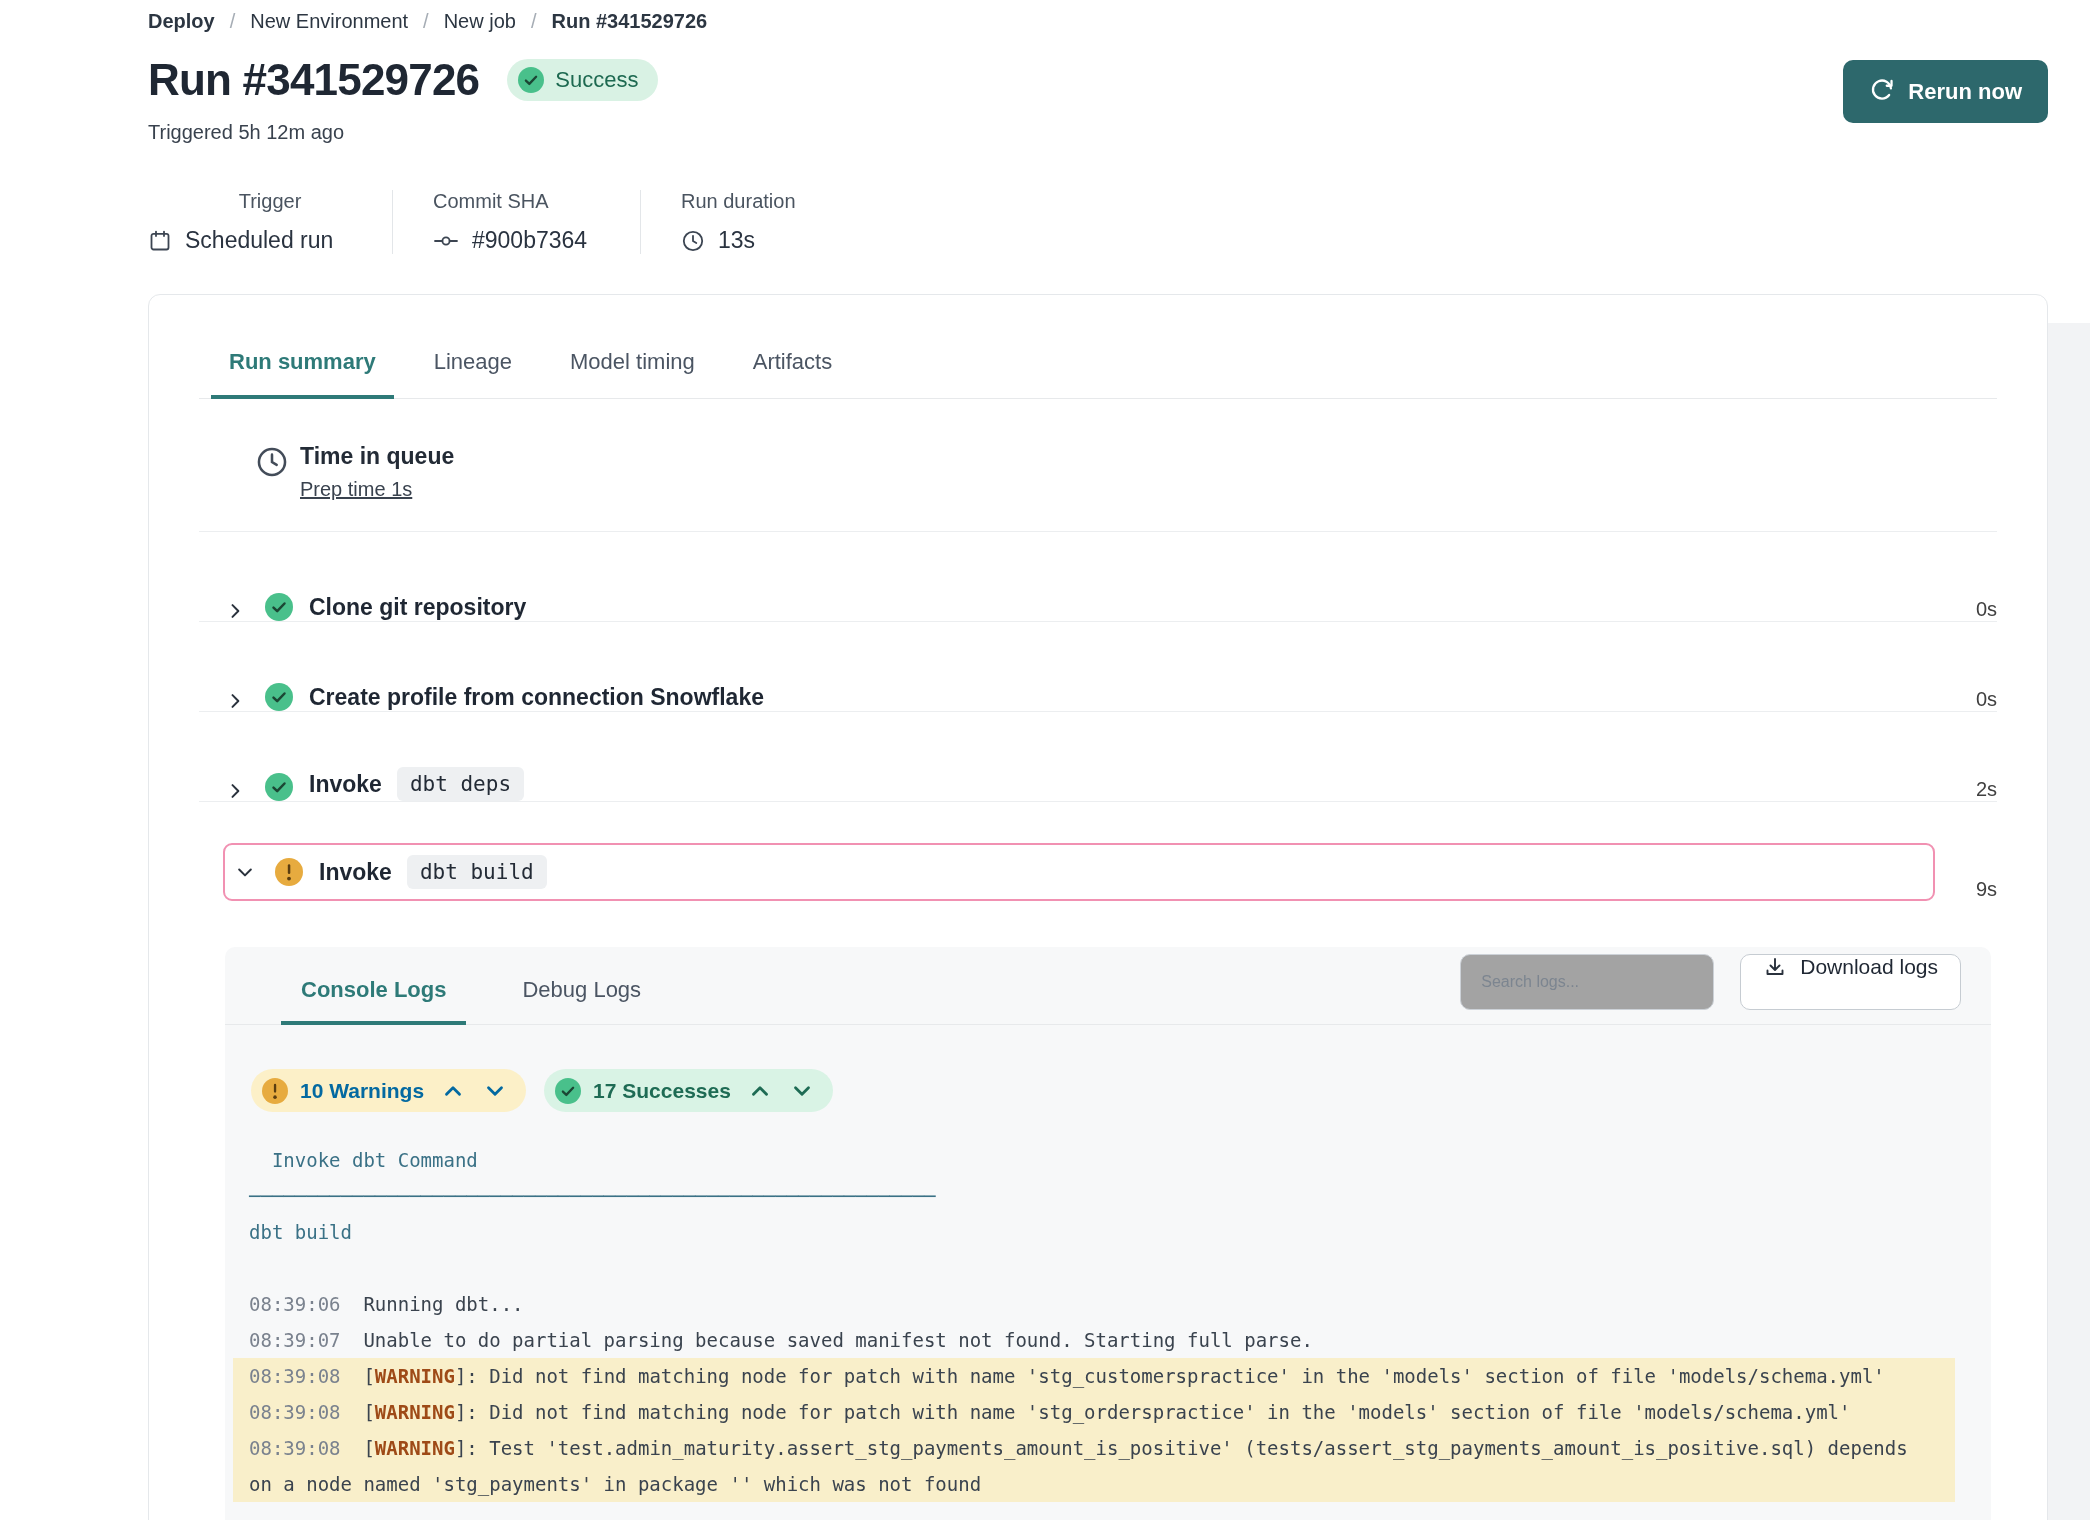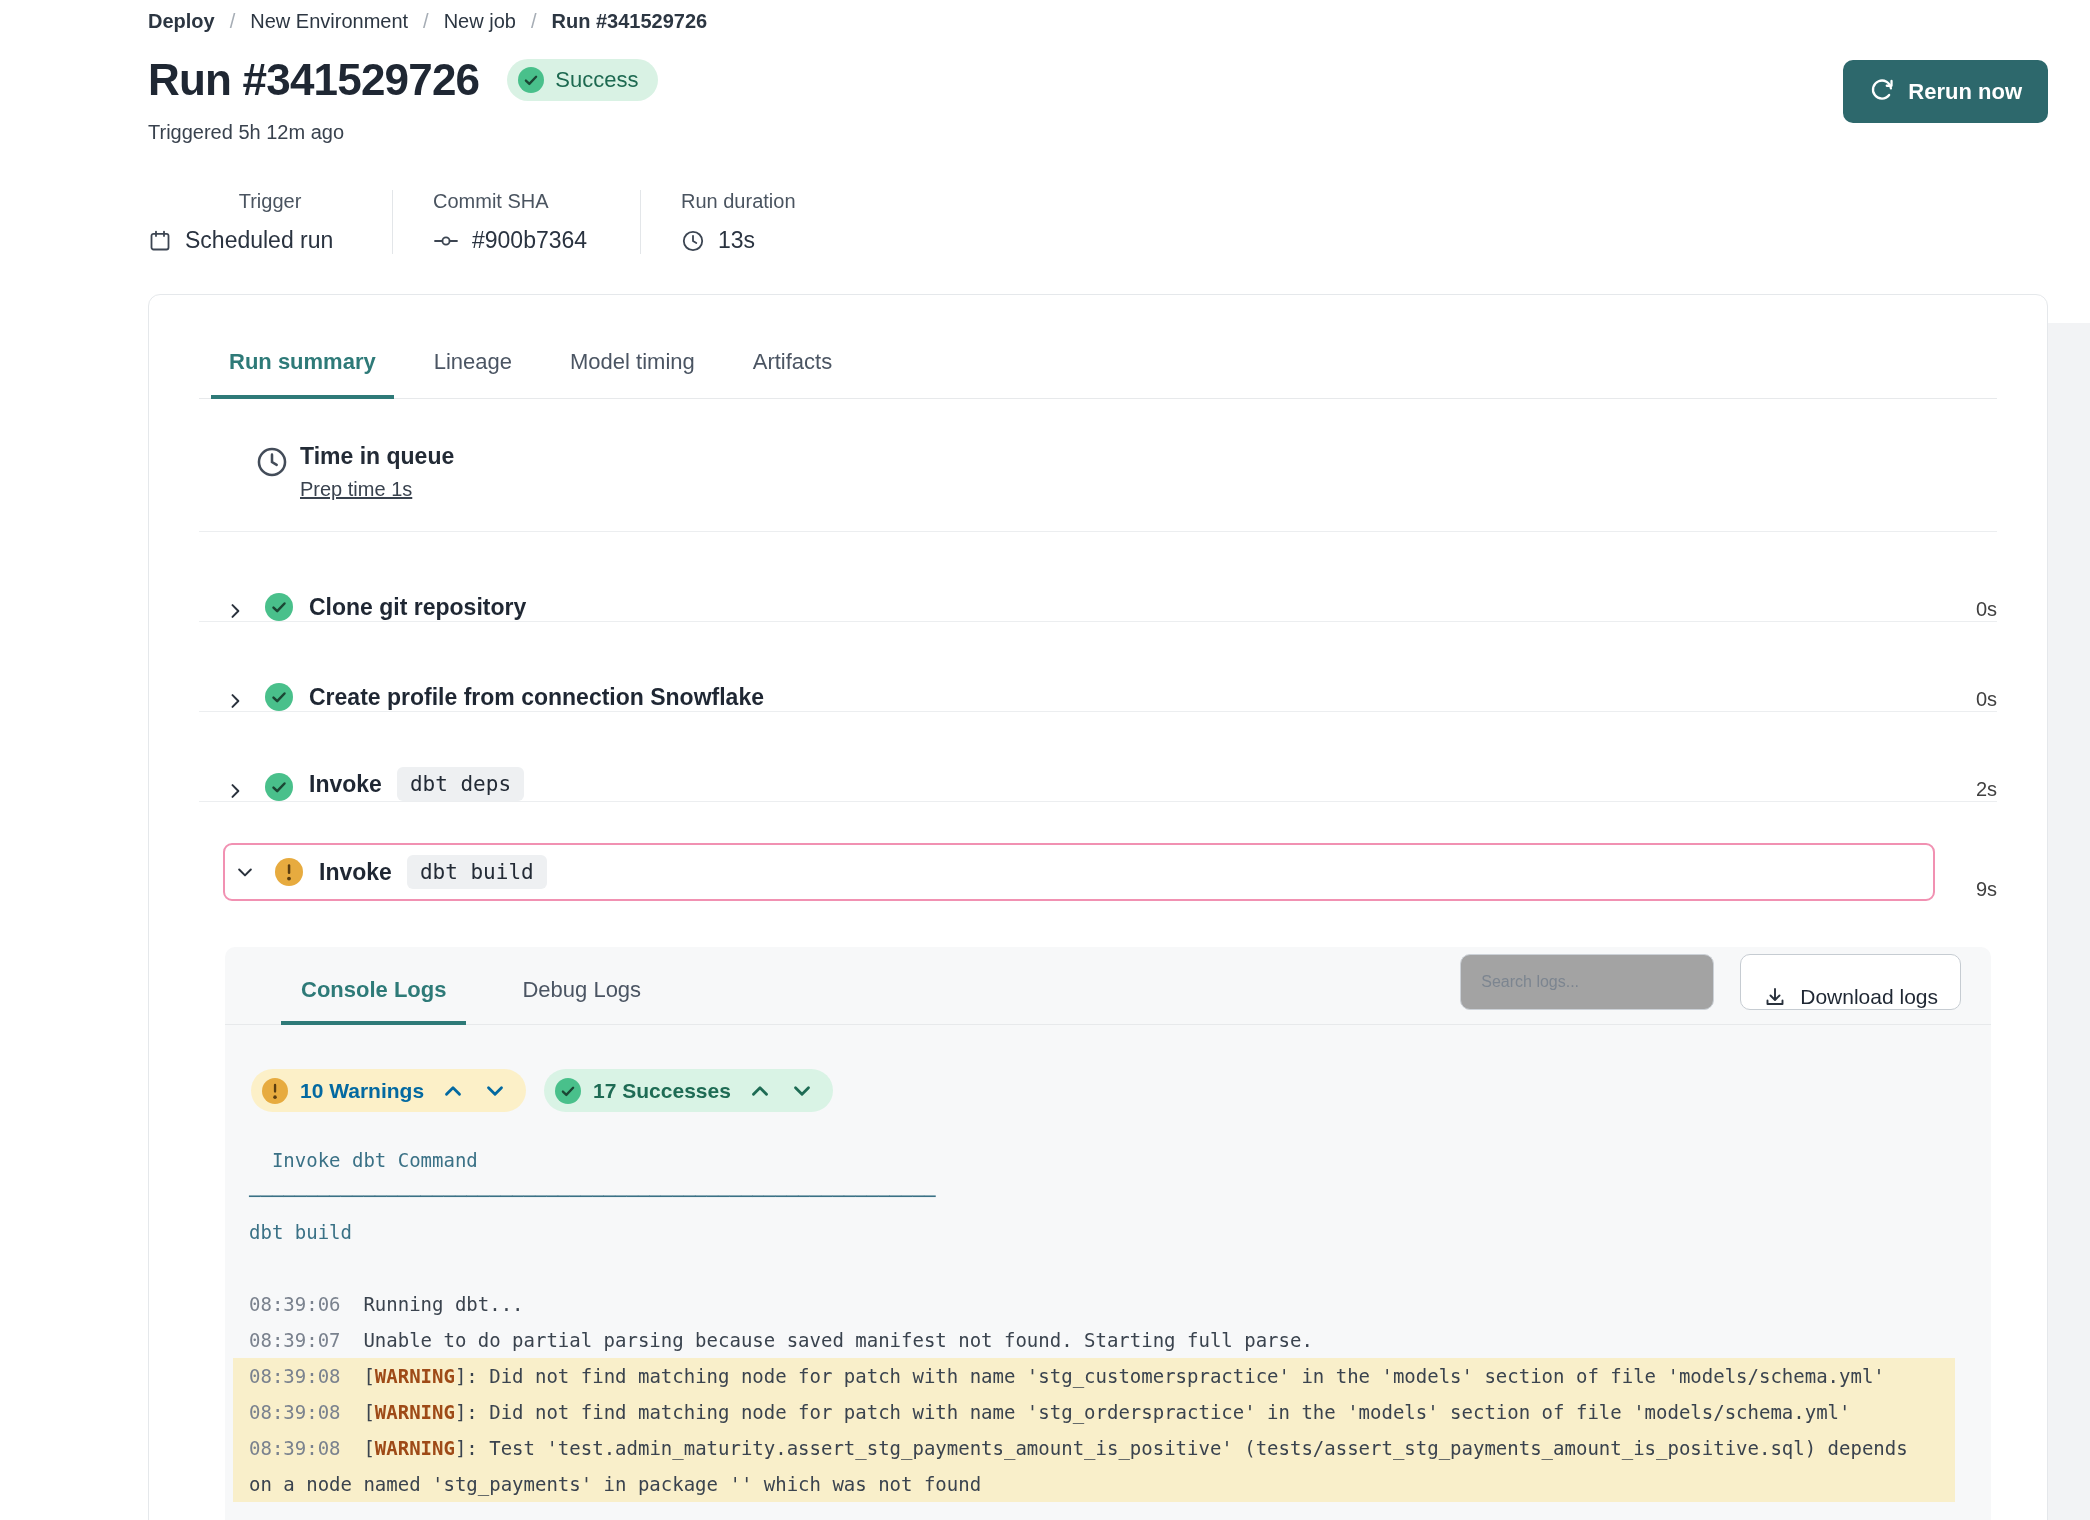--- a/index.html
+++ b/index.html
@@ -70,21 +70,21 @@
   .console-panel{ margin:46px 0 0 26px; width:1766px; background:#f7f8f9; border-radius:10px; padding-bottom:120px; }
   .console-header{ display:flex; align-items:flex-end; padding:0 30px 0 56px; border-bottom:1px solid #e7e9eb; }
   .console-tab{ padding:30px 20px 18px; font-size:22px; color:#4b5563;
     border-bottom:4px solid transparent; margin-bottom:-1px; margin-right:36px; cursor:pointer; }
   .console-tab.active{ color:#2e7a78; font-weight:700; border-color:#2e7a78; }
   .console-actions{ margin-left:auto; display:flex; align-items:center; gap:26px; padding-bottom:14px; }
   .search-input{ width:254px; height:56px; border:1px solid #ccd1d7; border-radius:10px; background:#a3a3a3;
     font-size:16px; padding:0 20px; color:#333a44; font-family:"Liberation Sans", sans-serif; }
   .search-input::placeholder{ color:#7c8590; }
   .download-btn{ height:56px; border:1px solid #c6ccd2; border-radius:10px; background:#fff;
-    font-size:21px; color:#1f2733; display:flex; align-items:flex-end; gap:13px; padding:0 22px;
+    font-size:21px; color:#1f2733; display:flex; align-items:flex-start; gap:13px; padding:0 22px;
     font-weight:500; font-family:"Liberation Sans", sans-serif; cursor:pointer; }
   .download-btn .ic{ display:flex; color:#2a323d; }
 
   .badges-row{ display:flex; gap:18px; margin:44px 0 0 26px; }
   .badge{ display:inline-flex; align-items:center; gap:12px; height:43px; border-radius:22px;
     padding:0 18px 0 11px; font-size:21px; font-weight:700; cursor:pointer; }
   .badge .ic svg{ width:26px; height:26px; display:block; }
   .badge.warning{ background:#fcf0c8; color:#0369a1; }
   .badge.success{ background:#d9f3e5; color:#1e6b54; }
   .badge-chev{ display:flex; cursor:pointer; margin-left:4px; }

